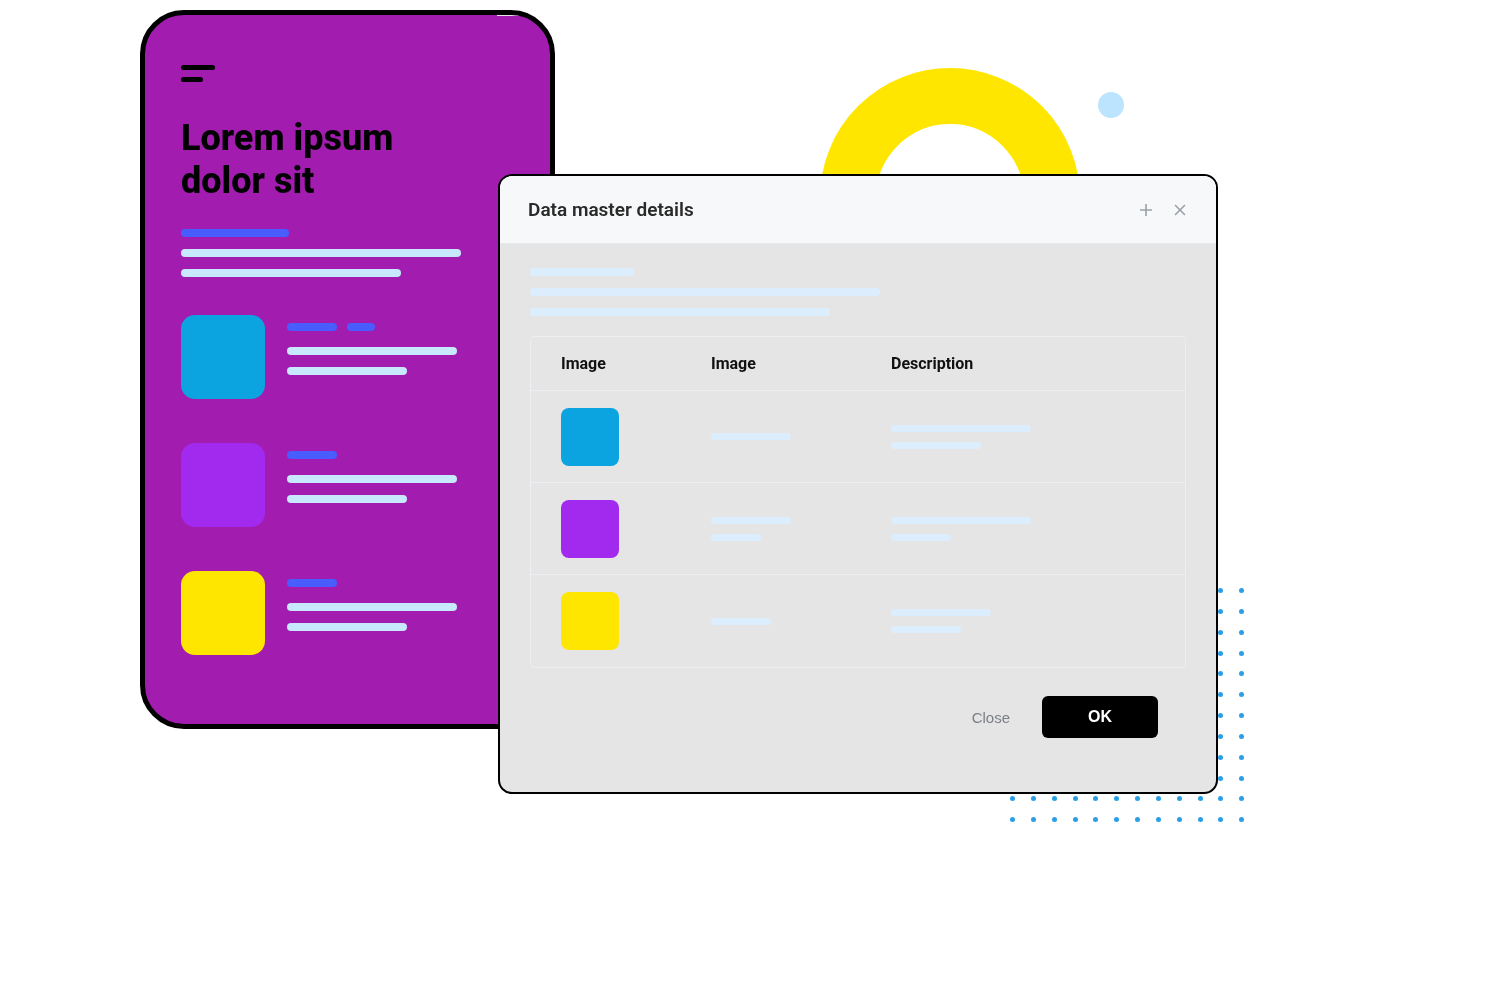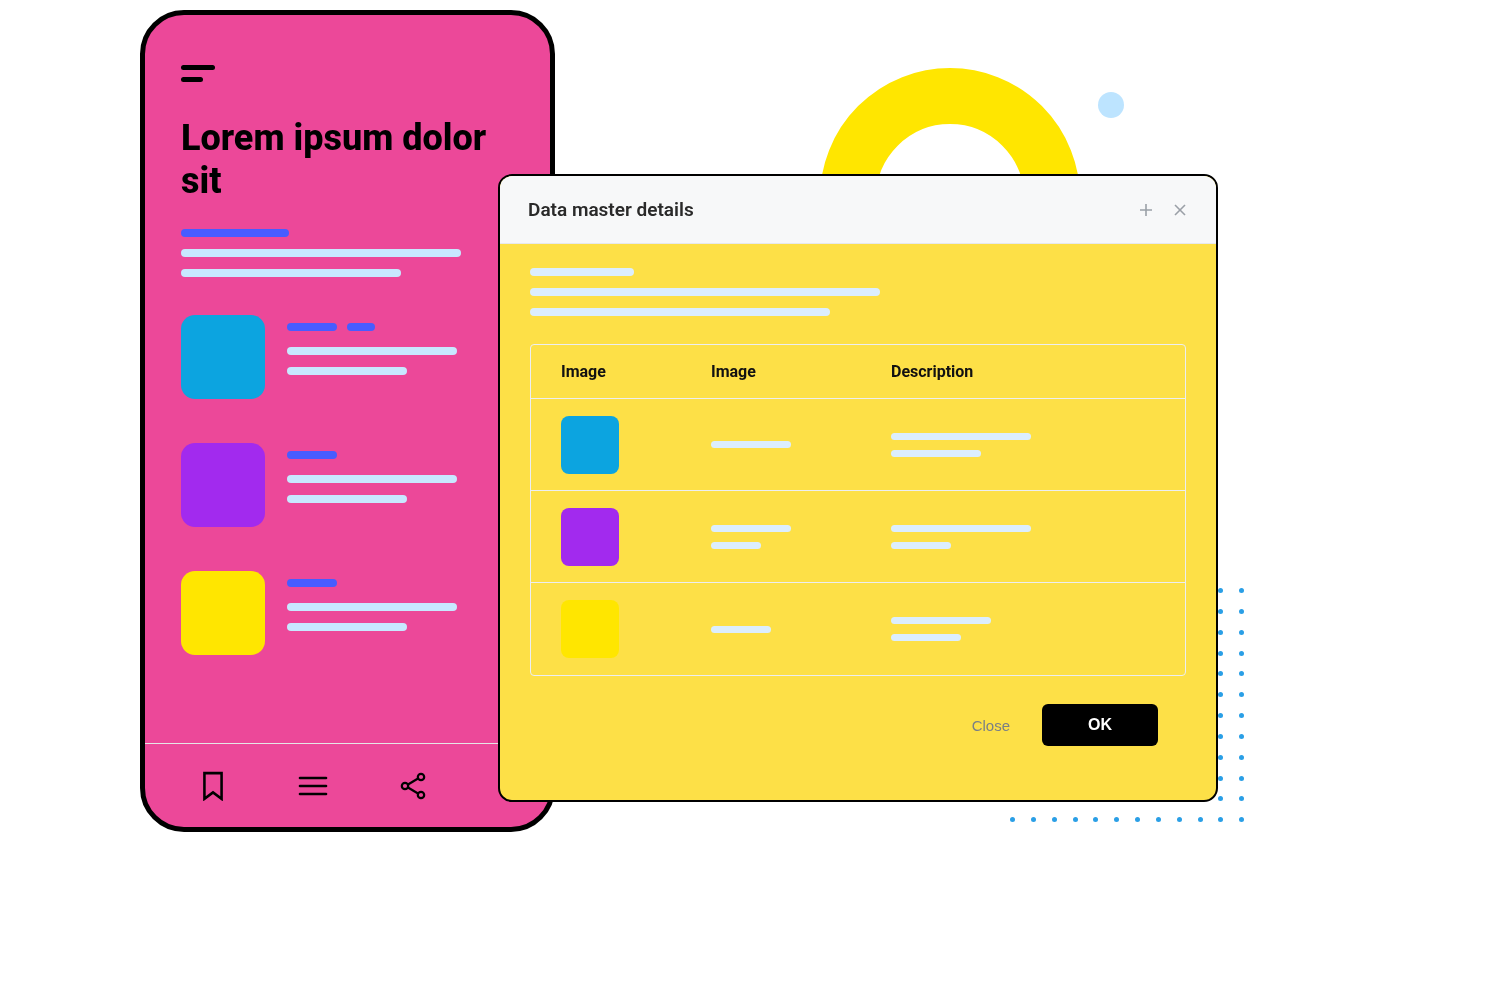--- a/index.html
+++ b/index.html
@@ -56,28 +56,28 @@
     background: #2a9fe6;
     border-radius: 50%;
   }
 
   
   .phone {
     position: absolute;
     top: 10px;
     left: 140px;
     width: 415px;
-    height: 822px;
+    height: 719px;
     border: 5px solid #000;
     border-radius: 44px;
-    background: #ec4899;
+    background: #a21caf;
     z-index: 1;
     overflow: hidden;
     display: flex;
-    flex-direction: column;
+    flex-direction: row;
   }
   .phone-top {
     padding: 50px 36px 0 36px;
     flex: 1;
   }
   .hamburger {
     width: 34px;
     height: 18px;
     margin-bottom: 34px;
     cursor: pointer;
@@ -126,21 +126,21 @@
     align-items: center;
     justify-content: center;
   }
 
   
   .modal {
     position: absolute;
     top: 174px;
     left: 498px;
     width: 720px;
-    background: #fde047;
+    background: #e5e5e5;
     border: 2px solid #000;
     border-radius: 14px;
     z-index: 3;
     overflow: hidden;
     display: flex;
     flex-direction: column;
   }
   .modal-header {
     background: #f7f8f9;
     border-bottom: 1px solid #e7e9ec;
@@ -154,21 +154,21 @@
   .modal-header .iconbtn {
     width: 16px; height: 16px; cursor: pointer; color: #9aa0a7;
     display:flex; align-items:center; justify-content:center;
   }
   .modal-body { padding: 24px 30px 28px 30px; }
   .modal-body .intro .skel { background: #dceefe; }
 
   .data-table {
     border: 1px solid #eceef1;
     border-radius: 4px;
-    margin-top: 28px;
+    margin-top: 20px;
     overflow: hidden;
   }
   .data-table .thead, .data-table .trow {
     display: grid;
     grid-template-columns: 150px 180px 1fr;
     align-items: center;
     padding: 0 30px;
   }
   .data-table .thead {
     height: 54px;

